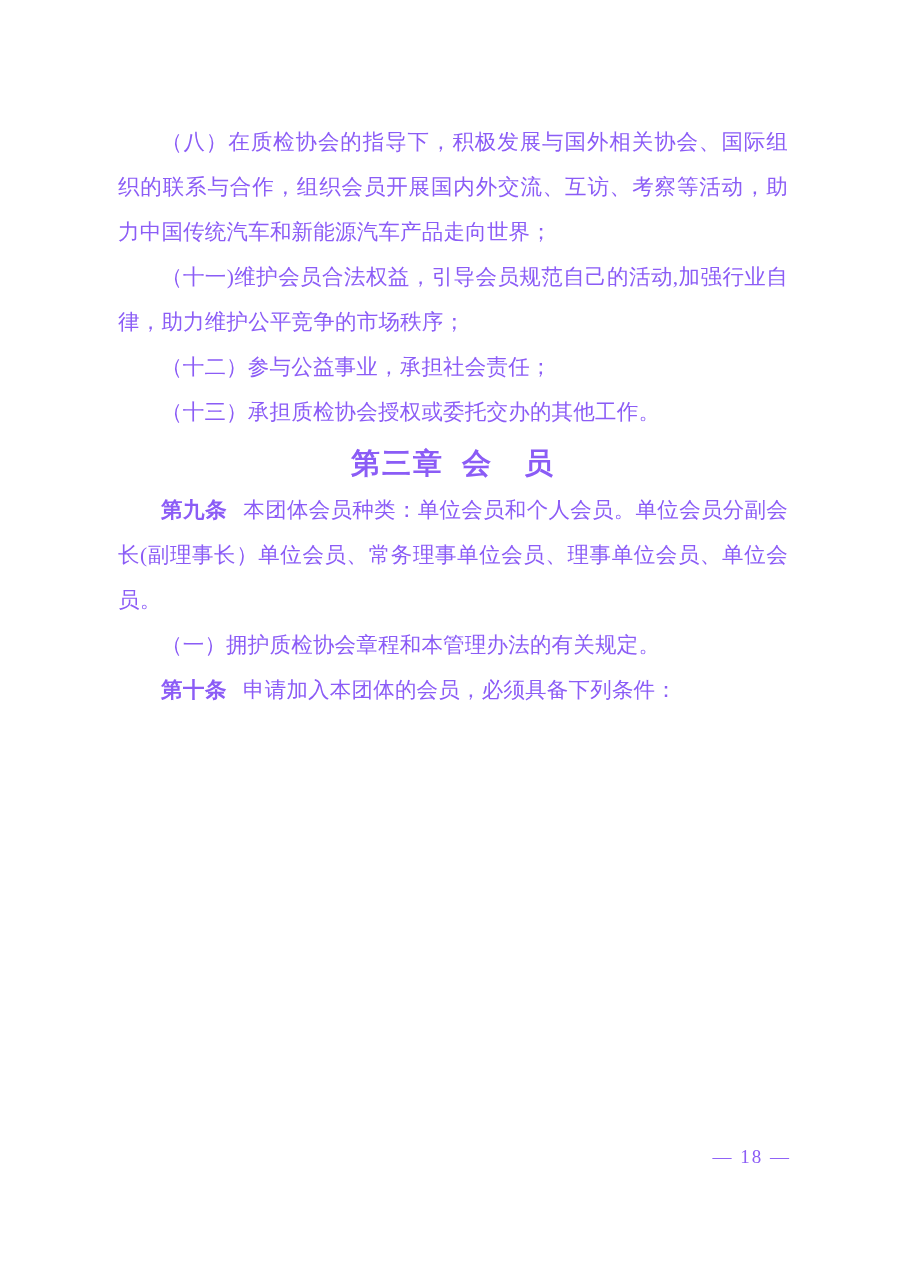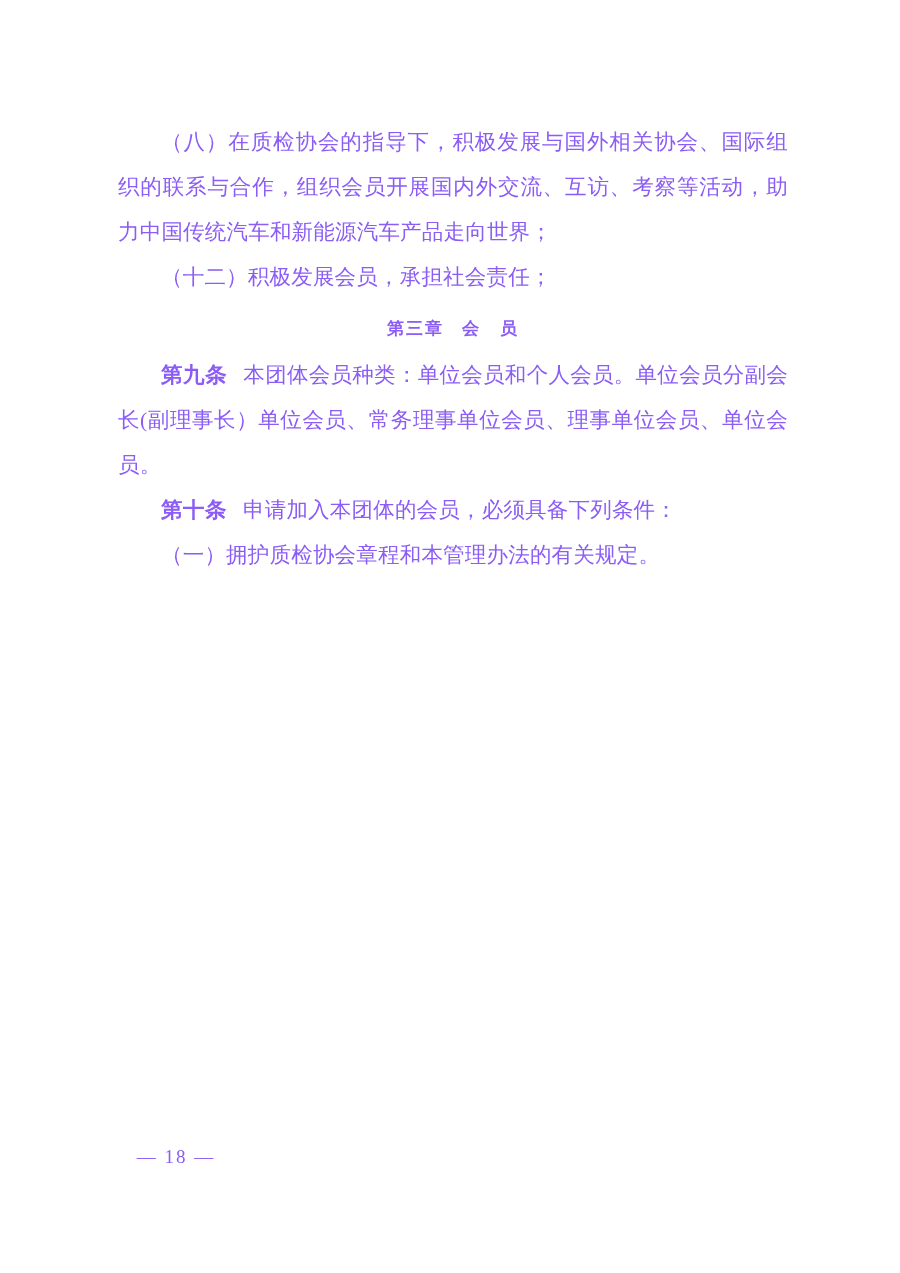--- a/index.html
+++ b/index.html
@@ -29,68 +29,70 @@
     line-height: 45px;
     text-align: justify;
     text-justify: inter-ideograph;
     letter-spacing: 0.2px;
   }
   p.indent {
     text-indent: 43px;
   }
   .chapter-title {
     margin: 6px 0 2px 0;
-    font-size: 17px;
+    font-size: 29px;
     line-height: 45px;
     text-align: center;
     font-weight: bold;
     letter-spacing: 2px;
   }
   .chapter-title .gap {
     display: inline-block;
     width: 18px;
   }
   .art {
     font-weight: bold;
     letter-spacing: 0.5px;
   }
   .art-gap {
     display: inline-block;
     width: 16px;
   }
   .footer {
     position: absolute;
-    left: 12px;
+    left: 3px;
     top: 1146px;
     width: 788px;
-    text-align: center;
+    text-align: right;
     font-size: 19px;
     font-family: "Liberation Serif", "DejaVu Serif", serif;
     letter-spacing: 2px;
   }
   .pagenum-inner {
     display: inline-block;
     margin-left: -460px;
   }
 </style>
 </head>
 <body>
 
 <div class="page">
   <div class="content">
 
     <p class="para indent">（八）在质检协会的指导下，积极发展与国外相关协会、国际组织的联系与合作，组织会员开展国内外交流、互访、考察等活动，助力中国传统汽车和新能源汽车产品走向世界；</p>
-    <p class="para indent">（十二）积极发展会员，承担社会责任；</p>
+    <p class="para indent">（十一)维护会员合法权益，引导会员规范自己的活动,加强行业自律，助力维护公平竞争的市场秩序；</p>
+    <p class="para indent">（十二）参与公益事业，承担社会责任；</p>
+    <p class="para indent">（十三）承担质检协会授权或委托交办的其他工作。</p>
 
     <h2 class="chapter-title"><span>第三章</span><span class="gap"></span><span>会　员</span></h2>
 
     <p class="para indent"><span class="art">第九条</span><span class="art-gap"></span><span>本团体会员种类：单位会员和个人会员。单位会员分副会长(副理事长）单位会员、常务理事单位会员、理事单位会员、单位会员。</span></p>
 
+    <p class="para indent">（一）拥护质检协会章程和本管理办法的有关规定。</p>
+
     <p class="para indent"><span class="art">第十条</span><span class="art-gap"></span><span>申请加入本团体的会员，必须具备下列条件：</span></p>
-
-    <p class="para indent">（一）拥护质检协会章程和本管理办法的有关规定。</p>
 
   </div>
 
   <div class="footer">
     <span class="pagenum-inner">— 18 —</span>
   </div>
 </div>
 
 </body></html>

